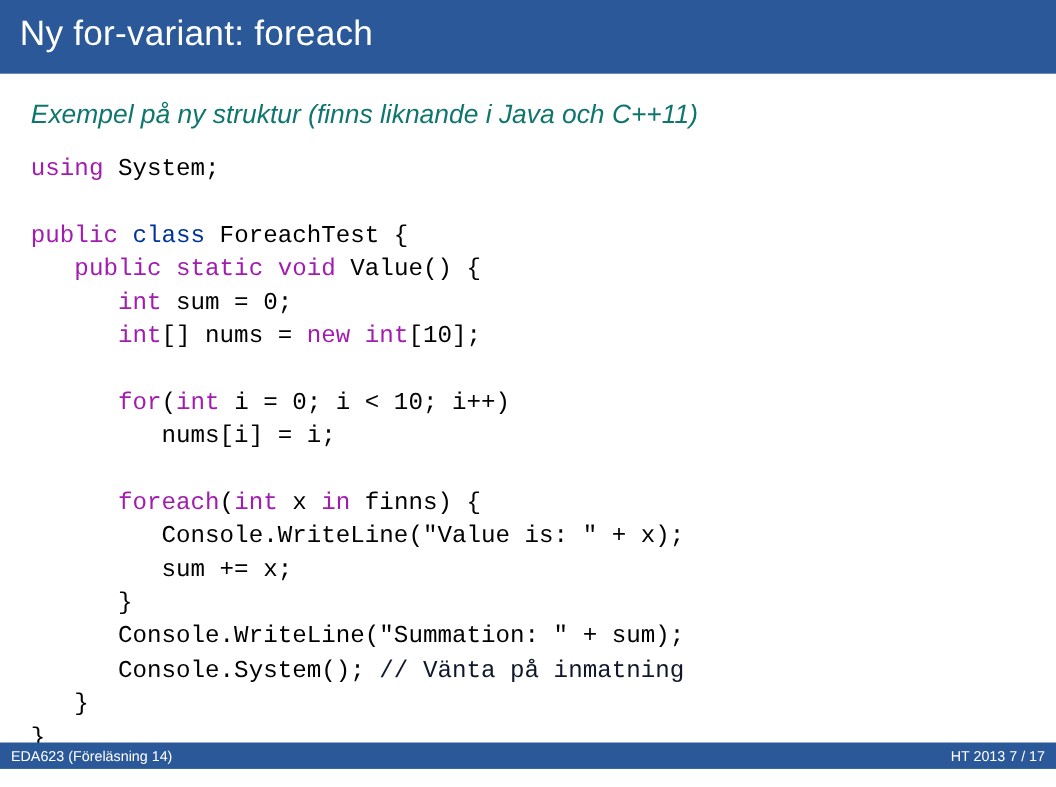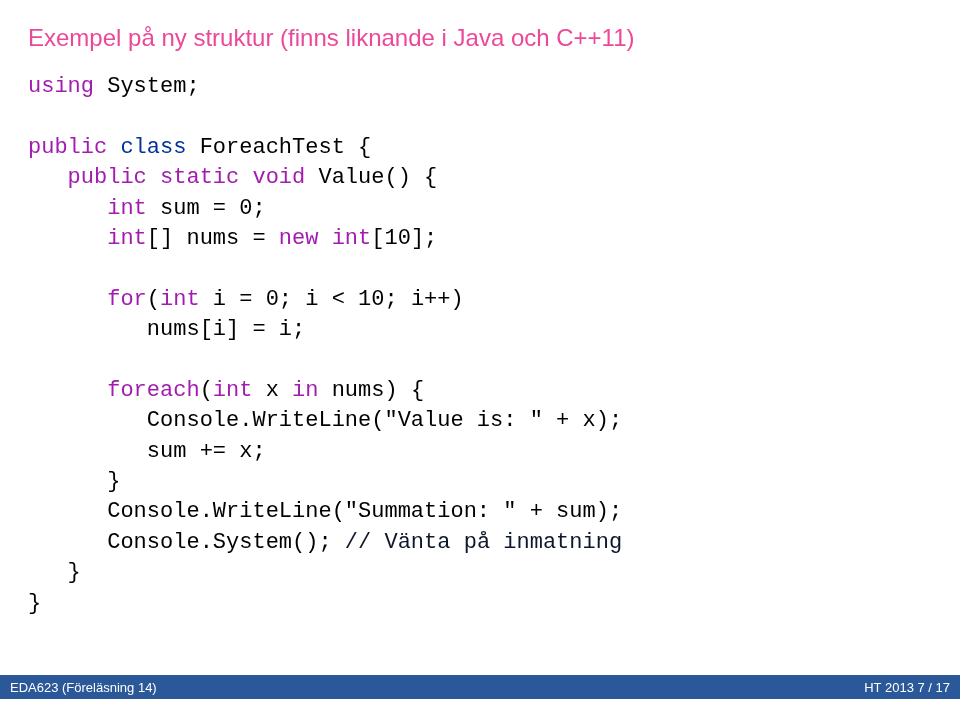--- a/index.html
+++ b/index.html
@@ -27,22 +27,23 @@
     font-weight: 400;
     font-size: 32px;
     letter-spacing: 0.2px;
   }
   .body {
     padding: 22px 28px 0 28px;
     font-size: 24px;
     line-height: 1.35;
   }
   .intro {
-    color: #ec4899;
+    color: #0f766e;
     margin-bottom: 18px;
+    font-style: italic;
   }
   pre.code {
     margin: 0;
     font-family: "Courier New", Courier, monospace;
     font-size: 22px;
     line-height: 1.38;
     white-space: pre;
     color: #000000;
   }
   .tok-kw   { color: #a21caf; }
@@ -70,35 +71,38 @@
   .footer .left, .footer .right {
     position: relative;
     z-index: 1;
   }
 </style>
 </head>
 <body>
 
 <div class="slide">
 
+  <div class="titlebar">
+    <h1>Ny for-variant: foreach</h1>
+  </div>
 
   <div class="body">
     <div class="intro">Exempel på ny struktur (finns liknande i Java och C++11)</div>
 
     <pre class="code"><span class="tok-kw">using</span><span> System;</span>
 
 <span class="tok-kw">public</span><span class="tok-cls"> class</span><span> ForeachTest {</span>
 <span class="tok-kw">   public</span><span class="tok-kw"> static</span><span class="tok-kw"> void</span><span> Value() {</span>
 <span class="tok-kw">      int</span><span> sum = 0;</span>
 <span class="tok-kw">      int</span><span>[] nums = </span><span class="tok-kw">new</span><span class="tok-kw"> int</span><span>[10];</span>
 
 <span class="tok-kw">      for</span><span>(</span><span class="tok-kw">int</span><span> i = 0; i &lt; 10; i++)</span>
 <span>         nums[i] = i;</span>
 
-<span class="tok-kw">      foreach</span><span>(</span><span class="tok-kw">int</span><span> x </span><span class="tok-kw">in</span><span> nums) {</span>
+<span class="tok-kw">      foreach</span><span>(</span><span class="tok-kw">int</span><span> x </span><span class="tok-kw">in</span><span> finns) {</span>
 <span>         Console.WriteLine("Value is: " + x);</span>
 <span>         sum += x;</span>
 <span>      }</span>
 <span>      Console.WriteLine("Summation: " + sum);</span>
 <span>      Console.System(); </span><span class="tok-cmt">// Vänta på inmatning</span>
 <span>   }</span>
 <span>}</span></pre>
   </div>
 
   <div class="footer">

